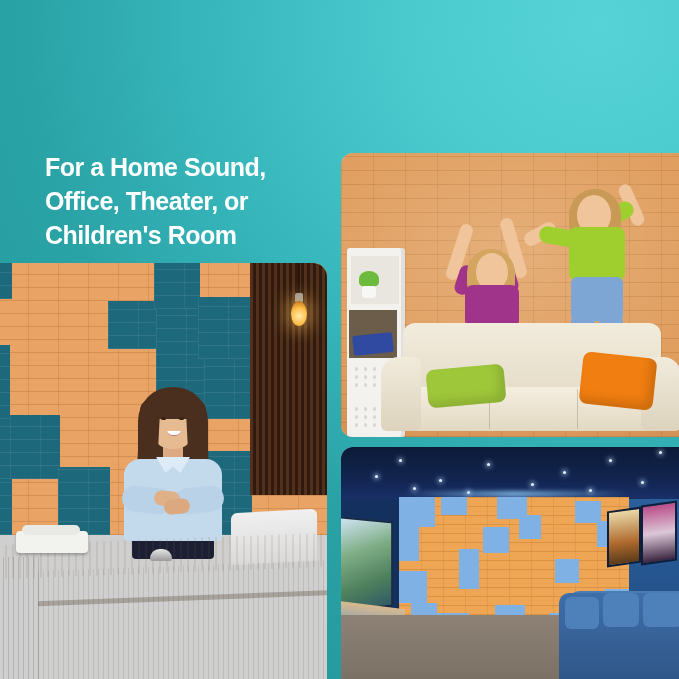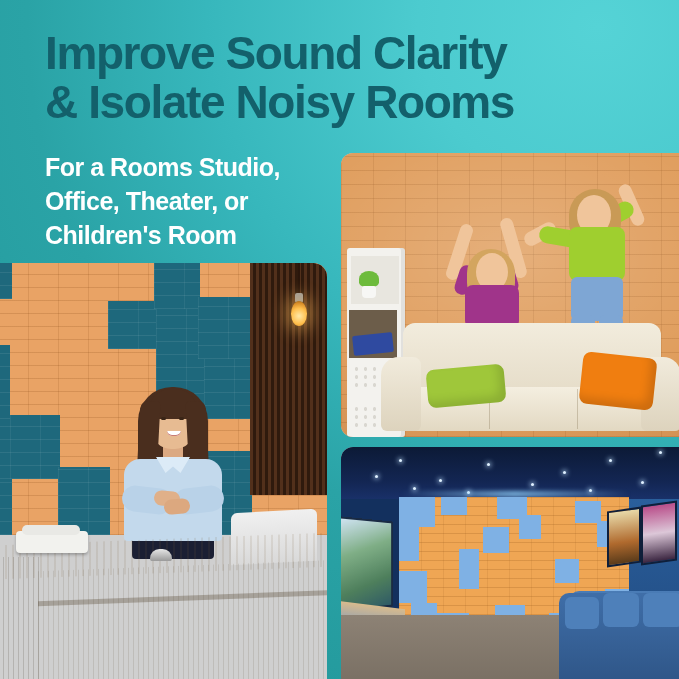--- a/index.html
+++ b/index.html
@@ -178,23 +178,21 @@
     background:linear-gradient(180deg,#4a7cb6 0%,#35608f 100%);border-radius:10px 0 0 0;}
   .th-cush{position:absolute;background:#4e80ba;border-radius:6px;}
   .th-glow{position:absolute;left:60px;top:44px;width:228px;height:6px;
     background:linear-gradient(90deg,rgba(120,200,255,.0),rgba(150,215,255,.75),rgba(120,200,255,.0));filter:blur(2px);}
 </style>
 </head>
 <body>
 
 <div class="banner">
 
-  <div class="headline">Improve Sound Clarity
-&amp; Isolate Noisy Rooms</div>
-  <div class="subhead">For a Rooms Studio,
+  <div class="subhead">For a Home Sound,
 Office, Theater, or
 Children's Room</div>
 
   <div class="photo photo-kids">
     <div class="ph-inner">
       <div class="kids-wall">
         <div class="bw"></div>
         <div class="vg"></div>
       </div>
 

